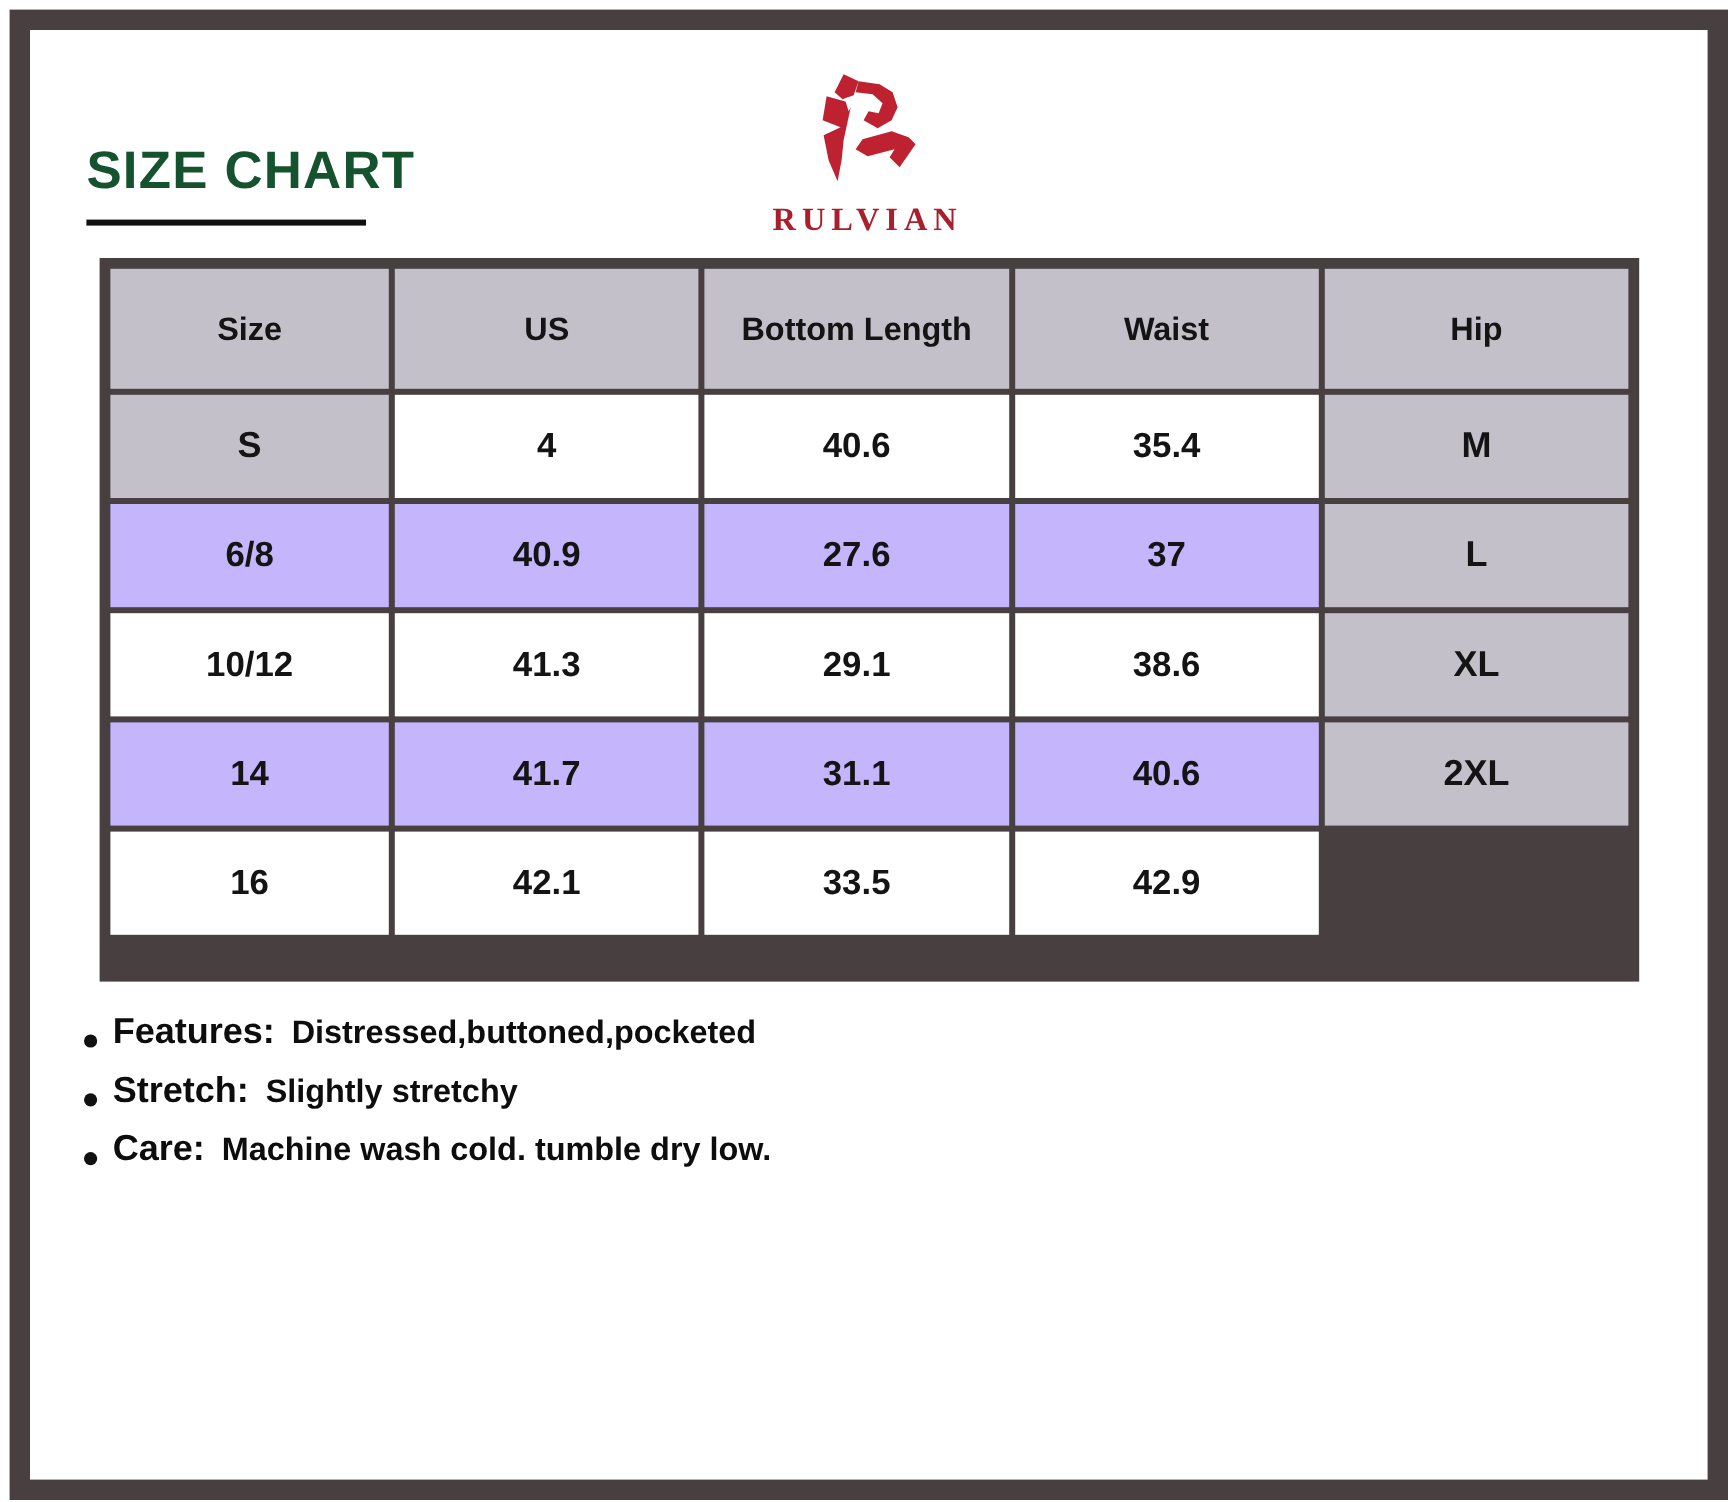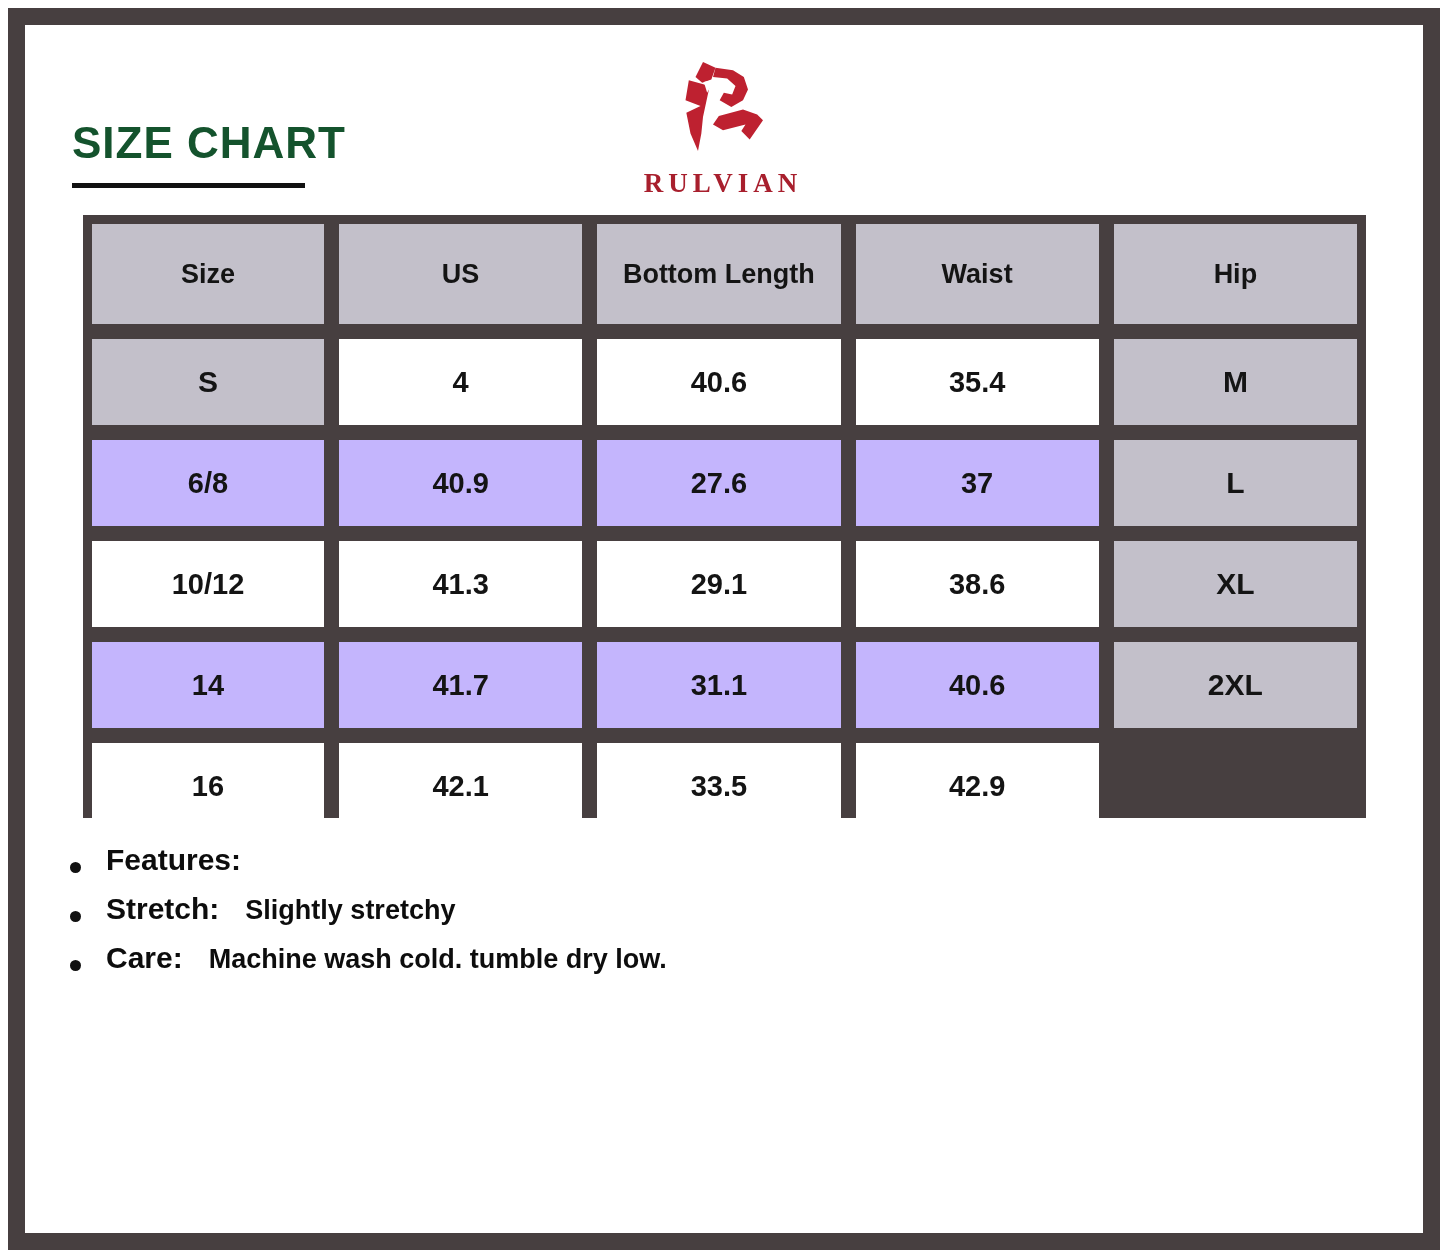--- a/index.html
+++ b/index.html
@@ -30,36 +30,36 @@
     font-weight:bold;font-size:27px;letter-spacing:5px;color:#A81F2D;
     white-space:nowrap;
   }
   
   .size-table{
     position:absolute;left:83px;top:215px;width:1283px;height:603px;
     background:#473F40;box-sizing:border-box;padding:9px;
     display:grid;
     grid-template-columns:232px repeat(4,1fr);
     grid-template-rows:100px repeat(5,86px);
-    gap:15px;
+    gap:5px;
   }
   .cell{
     display:flex;align-items:center;justify-content:center;
     font-weight:bold;background:#ffffff;
   }
   .cell.head{background:#C3C0CA;font-size:27px;}
   .cell.sizecol{background:#C3C0CA;font-size:30px;}
   .cell.data{font-size:29px;}
   .cell.alt{background:#c4b5fd;}
   
   .details{
     position:absolute;left:70px;top:843px;list-style:none;margin:0;padding:0;
   }
   .details li{
-    display:flex;align-items:baseline;height:49px;gap:12px;
+    display:flex;align-items:baseline;height:49px;
   }
   .bullet{
     width:11px;height:11px;border-radius:50%;background:#111111;
     align-self:center;margin-right:13px;flex:0 0 auto;
   }
   .detail-label{font-size:30px;font-weight:bold;color:#0d0d0d;white-space:nowrap;}
   .detail-value{font-size:27px;font-weight:bold;color:#0d0d0d;margin-left:14px;white-space:nowrap;}
 </style>
 </head>
 <body>
@@ -119,20 +119,21 @@
   <div class="cell data">16</div>
   <div class="cell data">42.1</div>
   <div class="cell data">33.5</div>
   <div class="cell data">42.9</div>
 </div>
 
 <ul class="details">
   <li>
     <span class="bullet"></span>
     <span class="detail-label">Features:</span>
+    <span class="detail-value">Distressed,buttoned,pocketed</span>
   </li>
   <li>
     <span class="bullet"></span>
     <span class="detail-label">Stretch:</span>
     <span class="detail-value">Slightly stretchy</span>
   </li>
   <li>
     <span class="bullet"></span>
     <span class="detail-label">Care:</span>
     <span class="detail-value">Machine wash cold. tumble dry low.</span>

